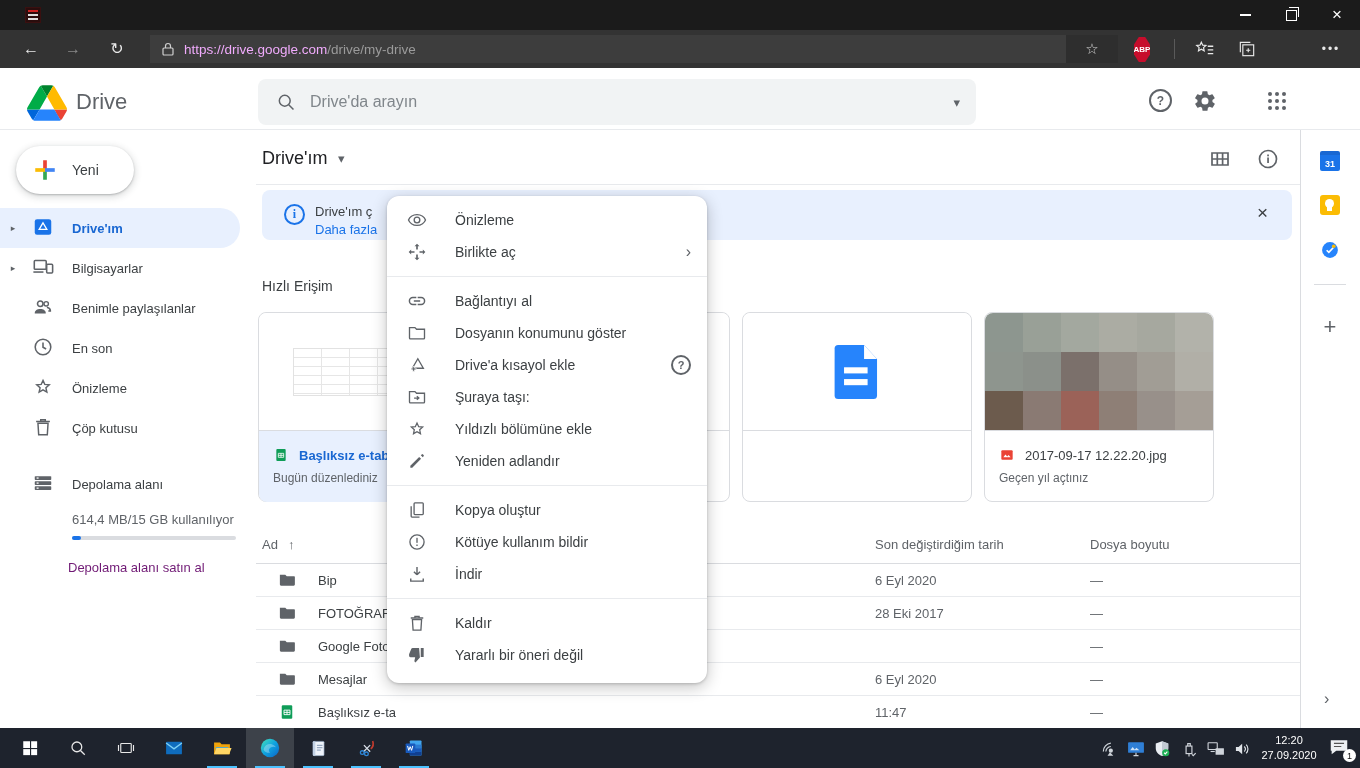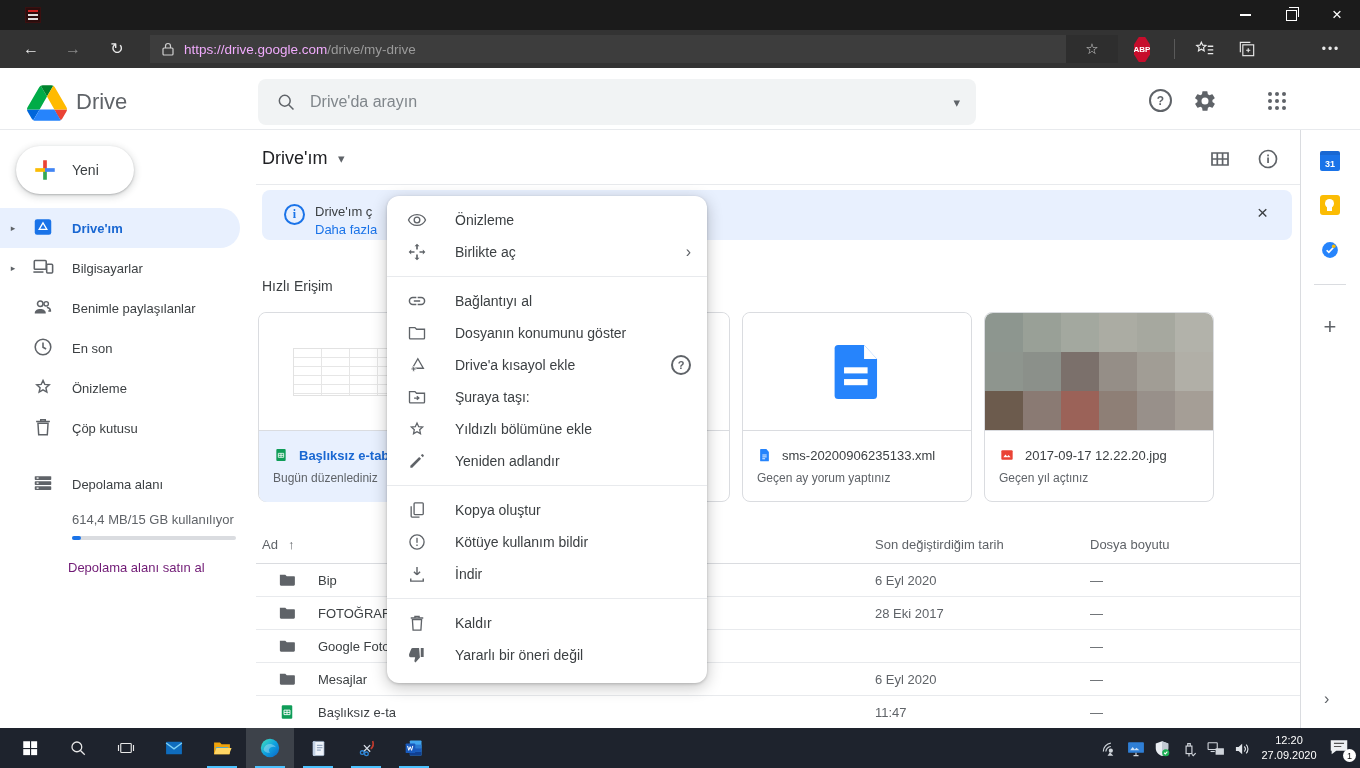--- a/index.html
+++ b/index.html
@@ -371,32 +371,20 @@
   <div class="cfooter"></div>
 </div>
 <div class="card" style="left:742px">
   <div class="preview">
     <svg width="58" height="66" viewBox="0 0 24 28" style="margin:26px auto 0">
       <path d="M4 2.5h11l5.5 6V24a1.5 1.5 0 0 1-1.5 1.5H4A1.5 1.5 0 0 1 2.5 24V4A1.5 1.5 0 0 1 4 2.5z" fill="#2684fc"></path>
       <path d="M15 2.5l5.5 6H15z" fill="#fff"></path>
       <rect x="6.5" y="12" width="10" height="2.6" fill="#fff"></rect>
       <rect x="6.5" y="17" width="10" height="2.6" fill="#fff"></rect>
     </svg>
-  </div>
-  <div class="cfooter">
-    <div class="fline1">
-      <span class="fic">
-        <svg width="15" height="16" viewBox="0 0 24 24">
-            <path d="M6 2.5h9l4 4.5v14a1 1 0 0 1-1 1H6a1 1 0 0 1-1-1v-17.5a1 1 0 0 1 1-1z" fill="#2684fc"></path>
-            <path d="M8.5 12h7M8.5 15h7M8.5 18h4.5" stroke="#fff" stroke-width="1.4"></path>
-          </svg>
-      </span>
-      <span class="nm">sms-20200906235133.xml</span>
-    </div>
-    <div class="fline2">Geçen ay yorum yaptınız</div>
   </div>
 </div>
 <div class="card" style="left:984px">
   <div class="preview">
       <div id="image-mosaic">
         <div style="background: rgb(141, 150, 143);"></div>
         <div style="background: rgb(153, 160, 151);"></div>
         <div style="background: rgb(163, 168, 159);"></div>
         <div style="background: rgb(171, 172, 163);"></div>
         <div style="background: rgb(166, 168, 159);"></div>

